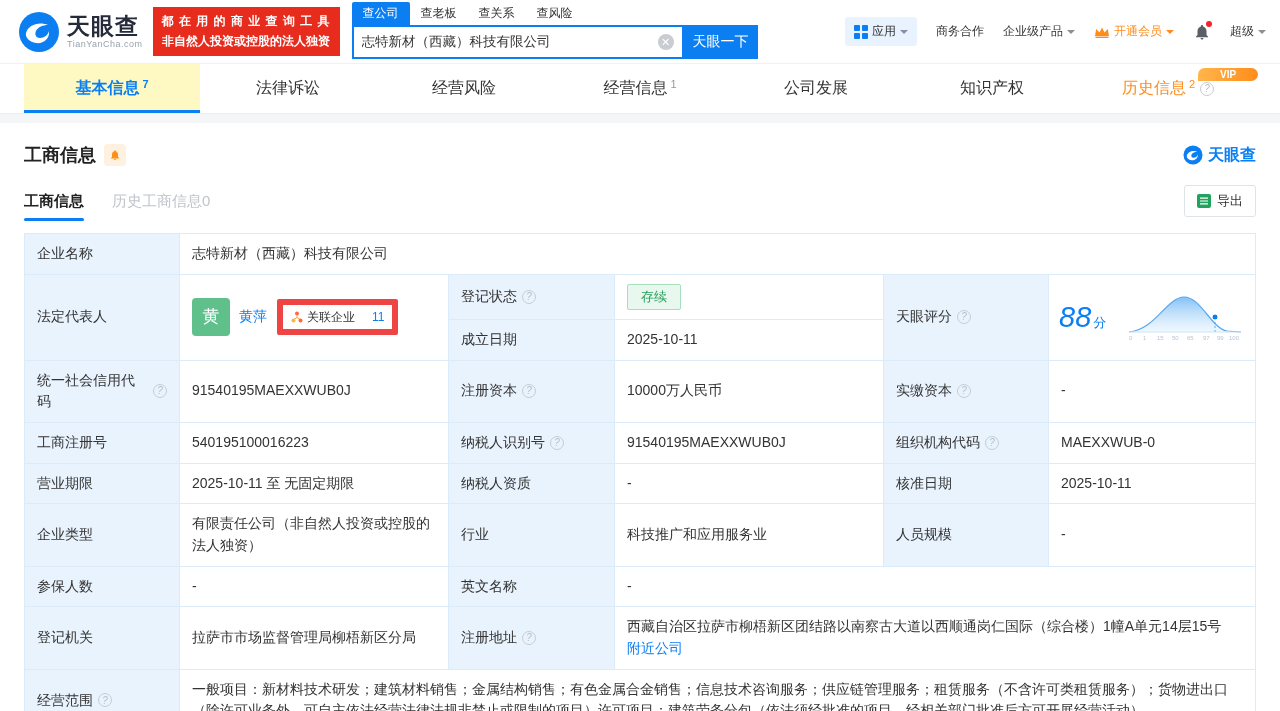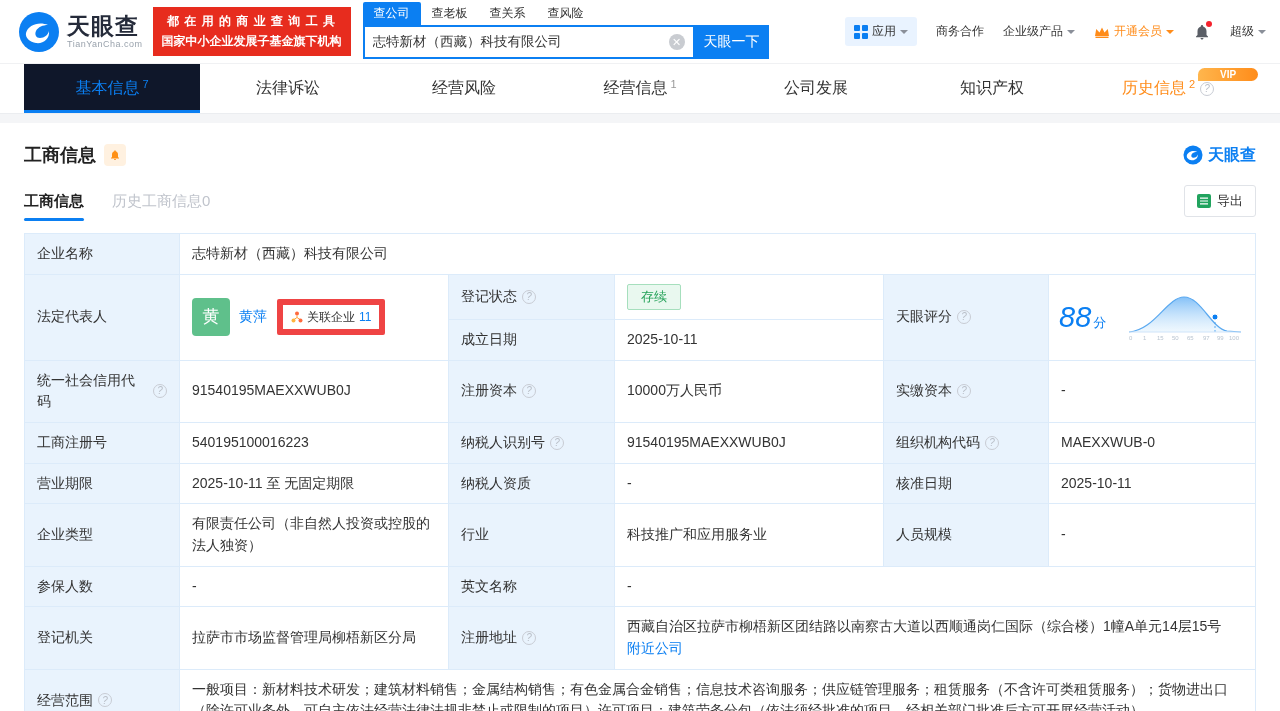--- a/index.html
+++ b/index.html
@@ -30,21 +30,21 @@
   .caret { width:0; height:0; border:4px solid transparent; border-top-color:#8a8f99; display:inline-block; margin-top:4px; }
   .caret.or { border-top-color:#ff8c1a; }
   .vip-nav { color:#ff8c1a; }
   .bell-wrap { position:relative; cursor:pointer; display:flex; }
   .dot { position:absolute; top:-2px; right:-1px; width:6px; height:6px; background:#f5222d; border-radius:50%; }
 
   
   .page-tabs { background:#fff; height:50px; display:flex; padding:0 24px; border-bottom:1px solid #ebedf0; }
   .ptab { flex:1; display:flex; align-items:center; justify-content:center; font-size:16px; color:#333; position:relative; cursor:pointer; }
   .ptab .cnt { font-size:11px; margin-left:3px; color:#999; transform:translateY(-5px); }
-  .ptab.active { background:#0f172a; color:#0b7ff2; font-weight:400; }
+  .ptab.active { background:#fef9c3; color:#0b7ff2; font-weight:700; }
   .ptab.active::after { content:""; position:absolute; left:0; right:0; bottom:0; height:3px; background:#0b7ff2; }
   .ptab.active .cnt { color:#0b7ff2; }
   .ptab.hist { color:#ff8c1a; }
   .ptab.hist .cnt { color:#ff8c1a; }
   .vip-badge { position:absolute; top:4px; left:calc(50% + 30px); background:linear-gradient(90deg,#ffb64d,#ff8c1a); color:#fff; font-size:10px; font-weight:700; padding:1px 22px; border-radius:7px 7px 7px 0; }
 
   
   .card { background:#fff; margin-top:9px; padding:20px 24px 22px; }
   .card-head { display:flex; align-items:center; }
   .card-title { font-size:18px; font-weight:700; color:#222; }
@@ -62,21 +62,21 @@
   .t { display:grid; grid-template-columns:155px 269px 166px 269px 165px 1fr; border-top:1px solid #dcebfa; border-left:1px solid #dcebfa; margin-top:12px; }
   .c { border-right:1px solid #dcebfa; border-bottom:1px solid #dcebfa; padding:9px 12px; display:flex; align-items:center; min-height:40px; background:#fff; font-size:14px; color:#333; line-height:1.55; }
   .c.lb { background:#e9f3fd; }
   .c.multi { display:block; padding-top:9px; }
   .q { display:inline-flex; width:14px; height:14px; border:1px solid #c8ccd4; border-radius:50%; color:#b9bec7; font-size:10px; align-items:center; justify-content:center; margin-left:5px; flex:none; }
   .q::before { content:"?"; }
   .tag-green { display:inline-block; padding:2px 13px; background:#e9f8ef; border:1px solid #a6dfbd; color:#27a35b; border-radius:2px; font-size:13px; }
   .avatar { width:38px; height:38px; background:#5fc08b; color:#fff; border-radius:4px; display:inline-flex; align-items:center; justify-content:center; font-size:17px; cursor:pointer; flex:none; }
   .name { margin:0 10px 0 9px; font-size:14px; }
   .rel-tag { display:inline-flex; align-items:center; gap:4px; border:6px solid #ef4444; border-radius:2px; padding:3px 8px; font-size:12px; color:#333; cursor:pointer; }
-  .rel-cnt { color:#0b7ff2; }
+  .rel-cnt { color:#0b7ff2;margin-left:13px; }
   .score-cell { justify-content:space-between; padding:4px 10px; }
   .score-num { color:#0b7ff2; white-space:nowrap; }
   .score-big { font-size:29px; font-weight:400; font-style:italic;text-align:center; }
   .score-unit { font-size:13px; margin-left:2px; }
 </style>
 </head>
 <body>
 
 <header class="topbar">
   <div class="logo">
@@ -85,21 +85,21 @@
       <path d="M8 22c2-8 13-12 22-8-5 0-10 2-12 6-1.6 3.4 0 7 4 7 4.4 0 8-3 9-7 1 8-6 13-13 12-6-1-11-5-10-10z" fill="#fff"></path>
     </svg>
     <div class="logo-text">
       <div class="brand">天眼查</div>
       <div class="domain">TianYanCha.com</div>
     </div>
   </div>
 
   <div class="slogan">
     <div class="l1">都 在 用 的 商 业 查 询 工 具</div>
-    <div class="l2">国家中小企业发展子基金旗下机构</div>
+    <div class="l2">非自然人投资或控股的法人独资</div>
   </div>
 
   <div class="search-area">
     <div class="search-tabs">
       <span class="stab on">查公司</span>
       <span class="stab">查老板</span>
       <span class="stab">查关系</span>
       <span class="stab">查风险</span>
     </div>
     <div class="search-row">

